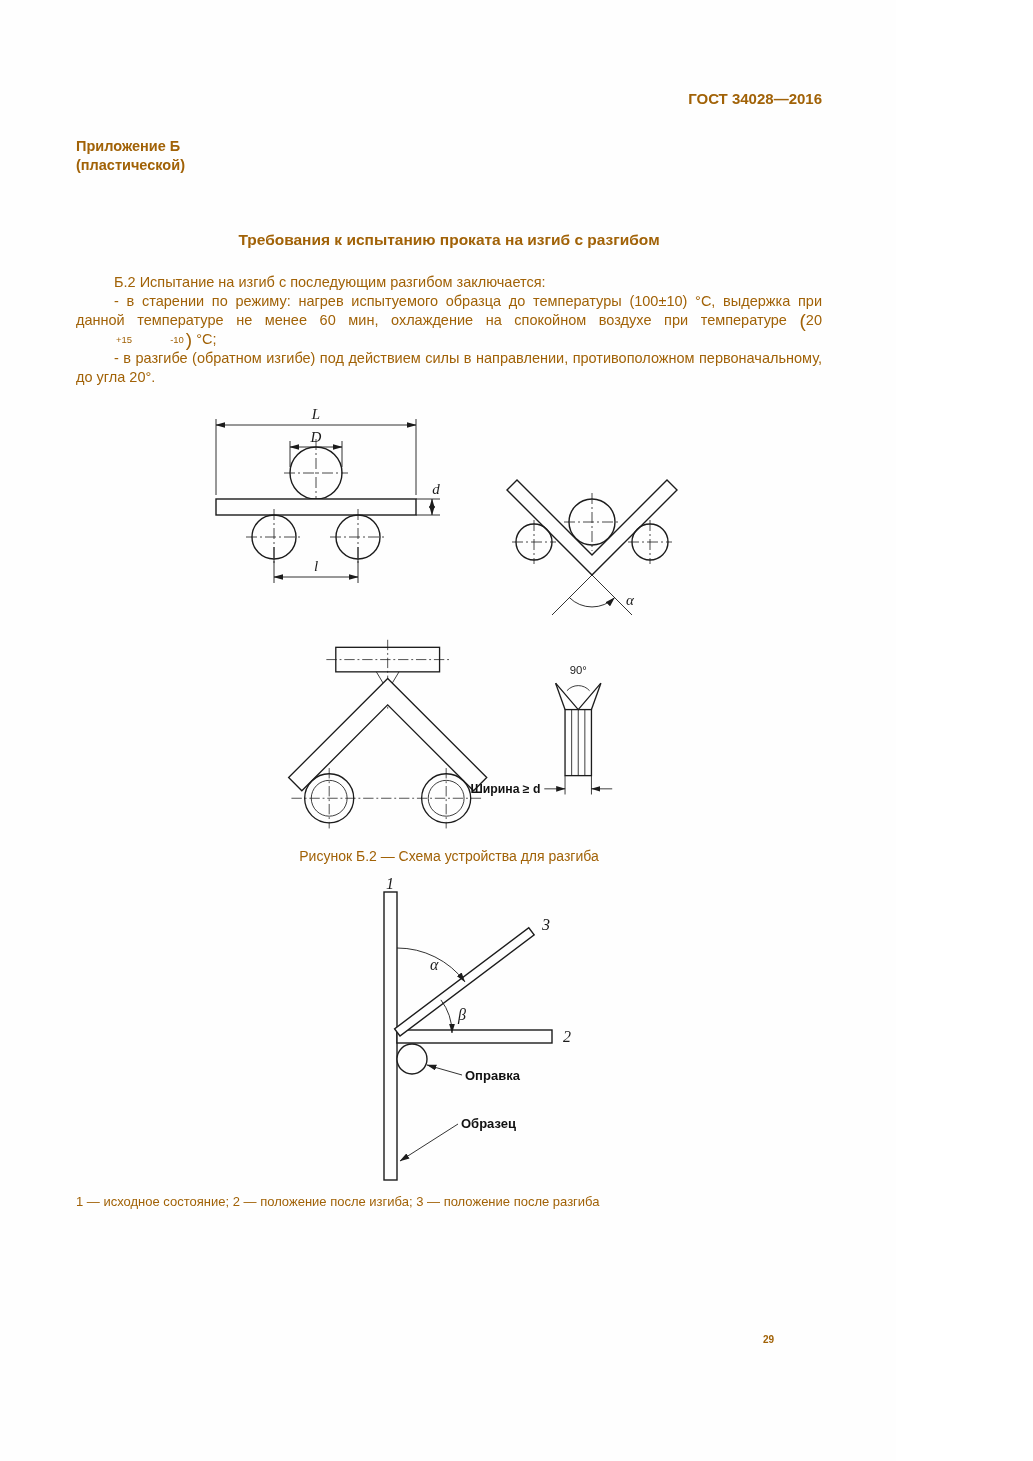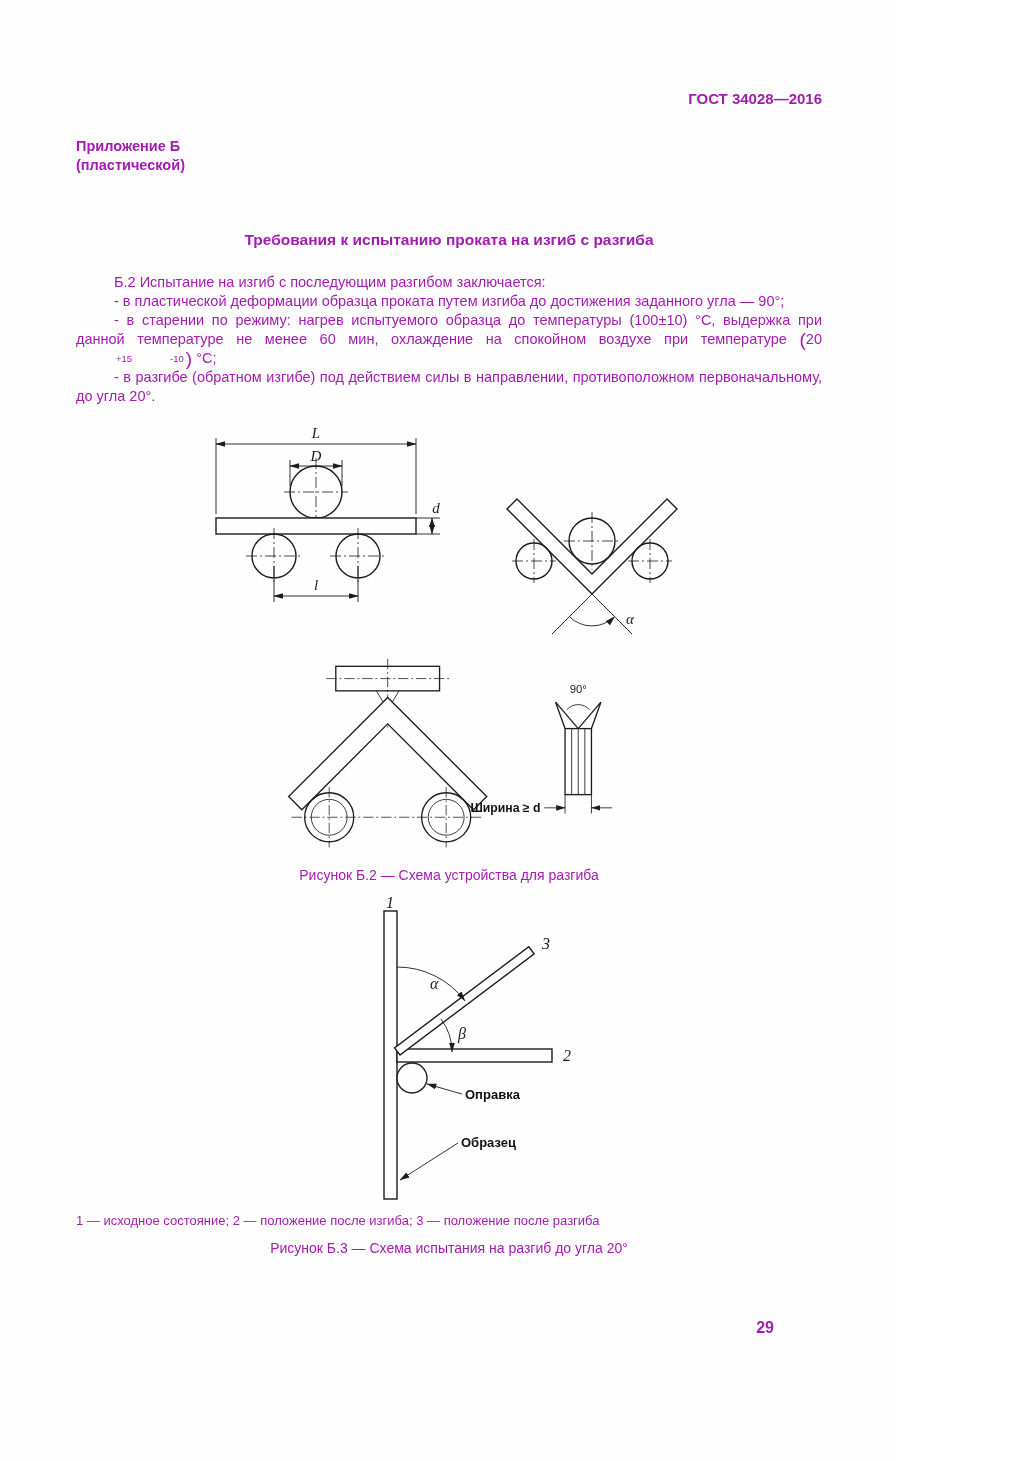--- a/index.html
+++ b/index.html
@@ -1,33 +1,33 @@
 <!DOCTYPE html>
 <html lang="ru"><head>
 <meta charset="utf-8">
 <style>
   * { box-sizing: border-box; }
   html,body { margin:0; padding:0; background:#ffffff; }
   .page {
     width:896px; height:1461px; position:relative; background:#fefefe;
-    font-family:"Liberation Sans", sans-serif; color:#a21caf; overflow:hidden;
+    font-family:"Liberation Sans", sans-serif; color:#a16207; overflow:hidden;
   }
   .content { padding:90px 74px 0 76px; }
   .doc-header { text-align:right; font-weight:bold; font-size:15px; margin-bottom:30px; }
   .appendix-block { text-align:left; font-weight:bold; font-size:14.5px; line-height:1.3; }
   .main-heading { text-align:center; font-weight:bold; font-size:15.5px; margin-top:56px; margin-bottom:24px; }
   p.body { font-size:14.5px; line-height:19px; text-align:justify; margin:0; text-indent:38px; }
   .frac-stack { display:inline-flex; align-items:flex-start;
     font-size:9.5px; line-height:1.05; vertical-align:middle; margin:0 2px; }
   .bigparen { font-size:19px; vertical-align:-2px; }
   .fig-row { display:flex; justify-content:center; align-items:flex-start; gap:46px; margin-top:18px; }
   .fig-center { display:flex; justify-content:center; margin-top:14px; }
   .caption { text-align:center; font-size:14px; margin:12px 0 10px 0; }
   .legend { text-align:left; font-size:13px; margin:10px 0 6px 0; }
-  .page-number { position:absolute; right:122px; bottom:124px; font-weight:bold; font-size:16px; }
+  .page-number { position:absolute; right:122px; bottom:116px; font-weight:bold; font-size:10px; }
 
   
   .s   { stroke:#1c1c1c; stroke-width:1.4; fill:none; }
   .sw  { stroke:#1c1c1c; stroke-width:1.4; fill:#fefefe; }
   .thin{ stroke:#1c1c1c; stroke-width:0.9; fill:none; }
   .cl  { stroke:#1c1c1c; stroke-width:0.8; fill:none; stroke-dasharray:11 3 2 3; }
   .dim { font-family:"Liberation Serif", serif; font-style:italic; font-size:15px; fill:#1c1c1c; }
   .num { font-family:"Liberation Serif", serif; font-style:italic; font-size:16px; fill:#1c1c1c; }
   .deg { font-family:"Liberation Sans", sans-serif; font-size:12px; fill:#1c1c1c; }
   .lbl { font-family:"Liberation Sans", sans-serif; font-weight:bold; font-size:13px; fill:#111; }
@@ -38,24 +38,23 @@
 <div class="page">
   <div class="content">
 
     <div class="doc-header">ГОСТ 34028—2016</div>
 
     <div class="appendix-block">
       <div>Приложение Б</div>
       <div>(пластической)</div>
     </div>
 
-    <div class="main-heading">Требования к испытанию проката на изгиб с разгиба</div>
+    <div class="main-heading">Требования к испытанию проката на изгиб с разгибом</div>
 
     <p class="body">Б.2 Испытание на изгиб с последующим разгибом заключается:</p>
-    <p class="body">- в пластической деформации образца проката путем изгиба до достижения заданного угла — 90°;</p>
     <p class="body"><span>- в старении по режиму: нагрев испытуемого образца до температуры (100±10) °С, выдержка при данной температуре не менее 60 мин, охлаждение на спокойном воздухе при температуре </span><span class="bigparen">(</span><span>20</span><span class="frac-stack">
           <span>+15</span>
           <span>-10</span>
         </span><span class="bigparen">)</span><span> °С;</span></p>
     <p class="body">- в разгибе (обратном изгибе) под действием силы в направлении, противоположном первоначальному, до угла 20°.</p>
 
     <div class="fig-row">
 
       <svg width="250" height="205" viewBox="0 0 250 205">
         <defs>
@@ -199,18 +198,17 @@
           <text class="lbl" x="181" y="202">Оправка</text>
         </g>
         <g>
           <line class="thin" x1="174" y1="246" x2="116" y2="283" marker-end="url(#arw)"></line>
           <text class="lbl" x="177" y="250">Образец</text>
         </g>
       </svg>
     </div>
 
     <p class="legend">1 — исходное состояние; 2 — положение после изгиба; 3 — положение после разгиба</p>
-    <p class="caption">Рисунок Б.3 — Схема испытания на разгиб до угла 20°</p>
 
   </div>
 
   <div class="page-number">29</div>
 </div>
 
 </body></html>

